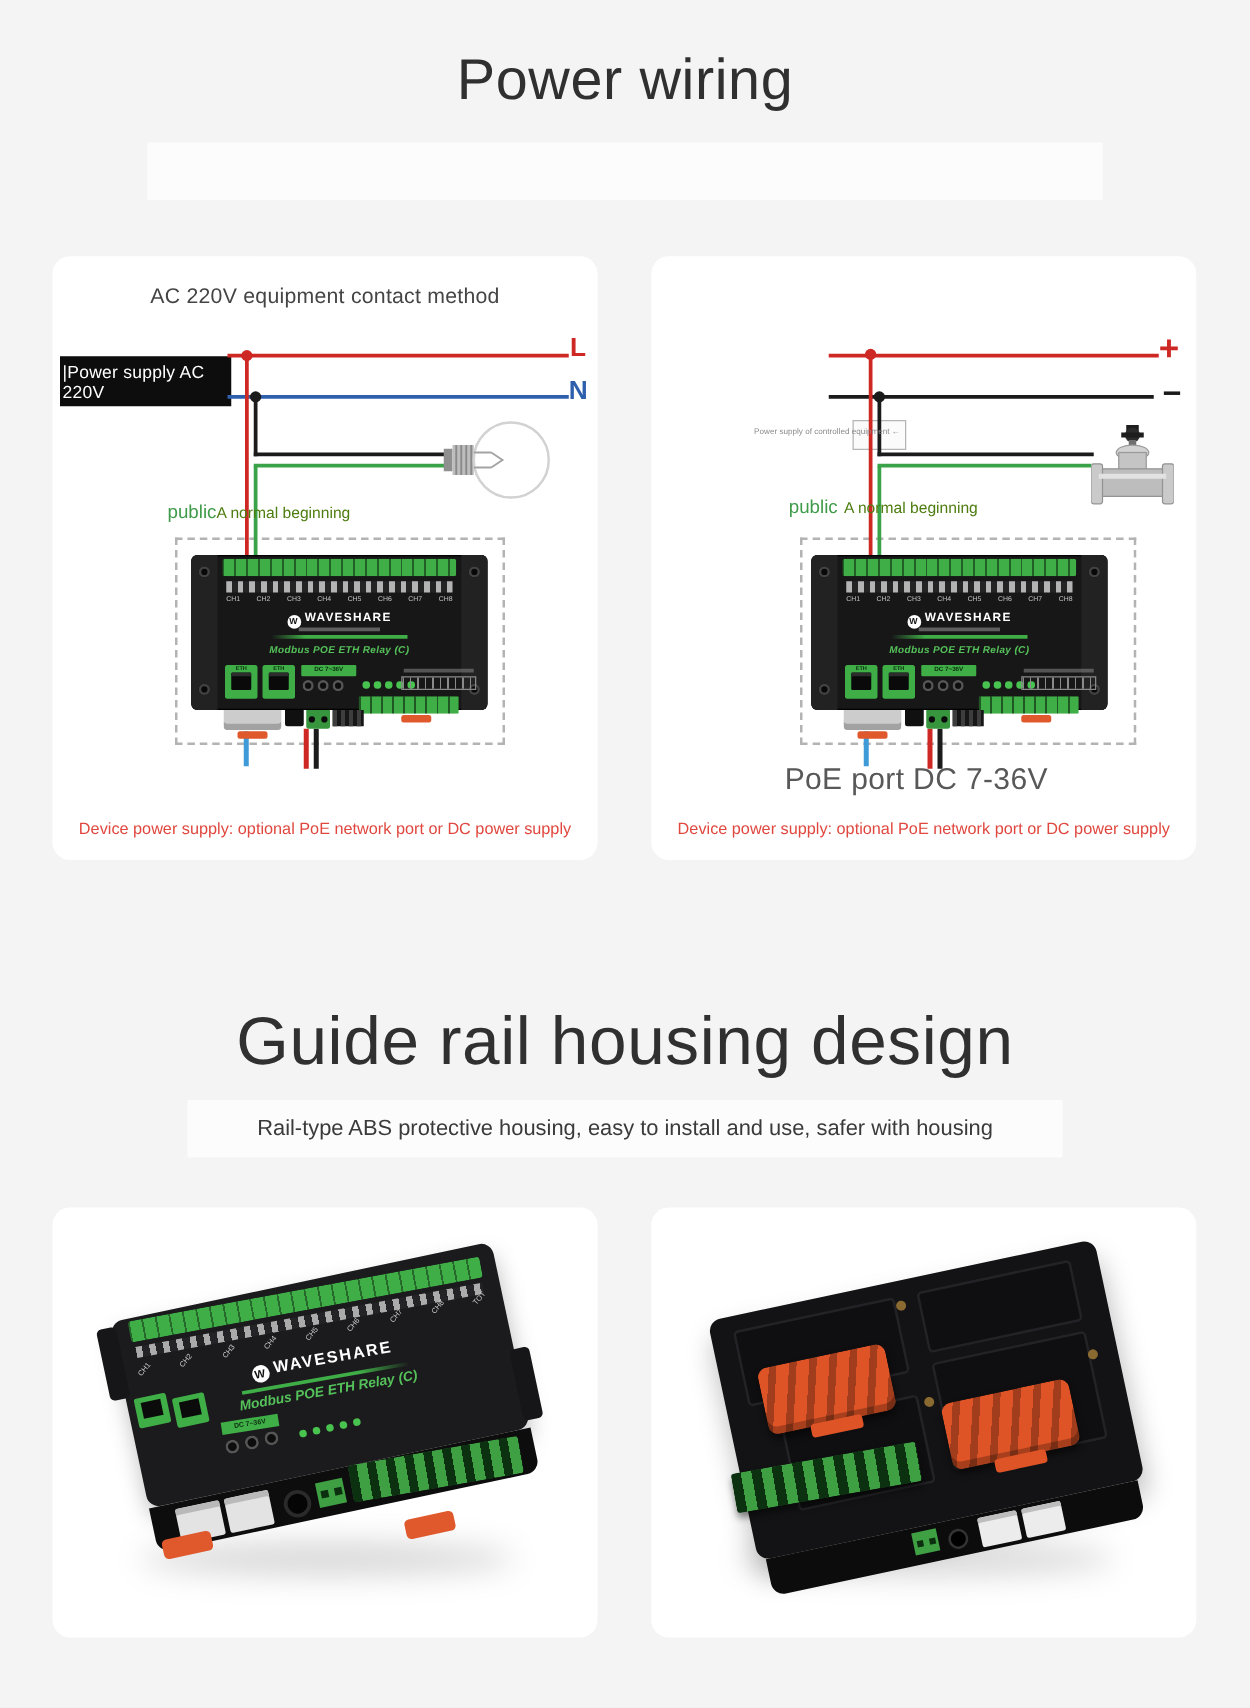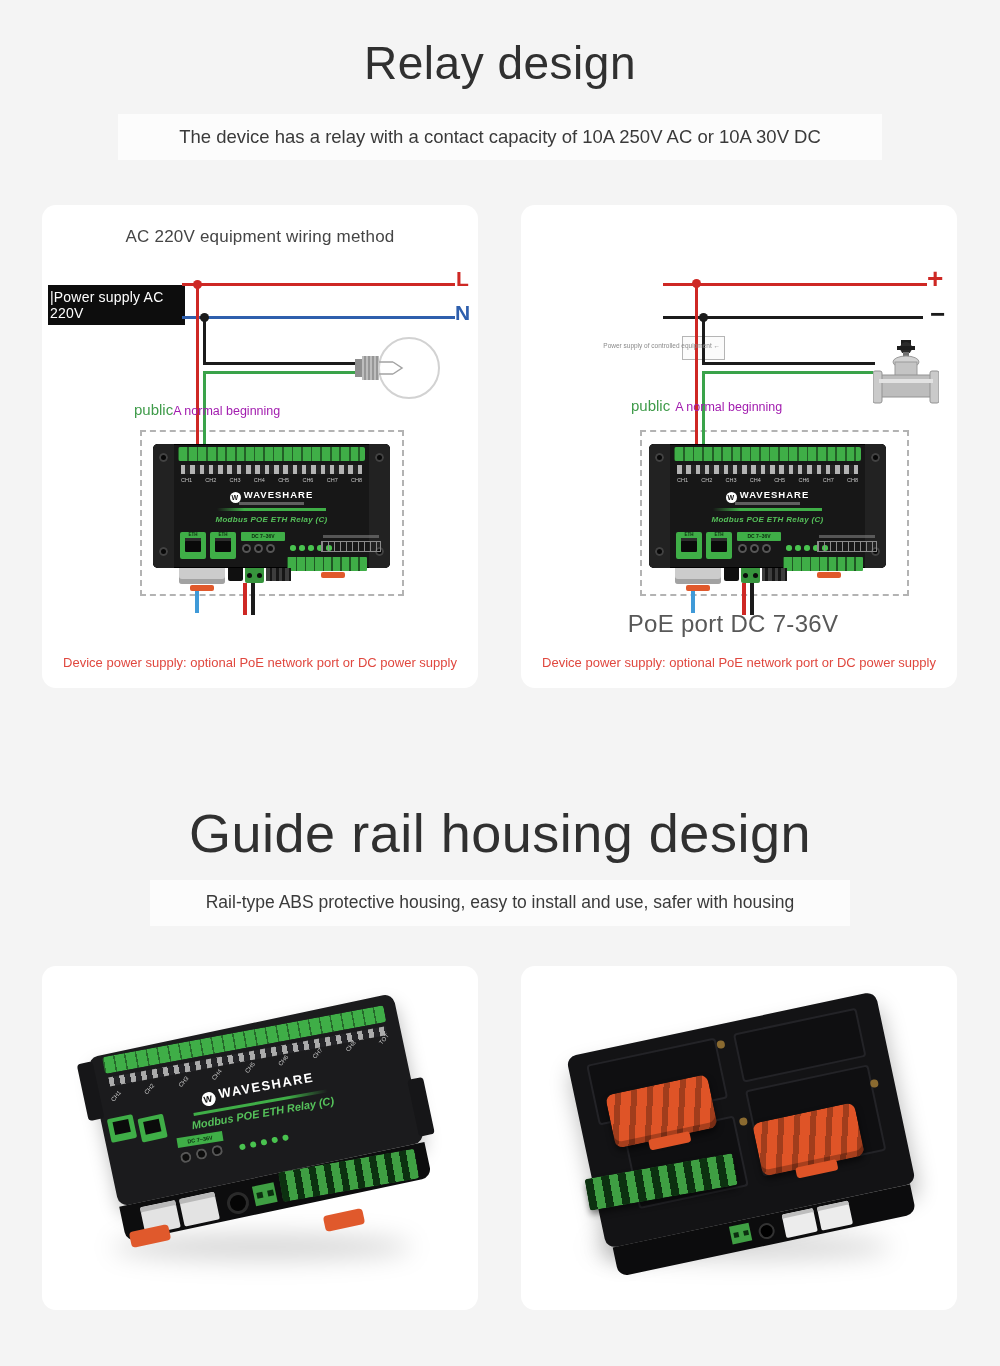--- a/index.html
+++ b/index.html
@@ -24,21 +24,21 @@
 
   .hline{position:absolute;height:3px;z-index:2;}
   .vline{position:absolute;width:3px;z-index:2;}
   .c-red{background:#ce2824;}.c-blue{background:#2e5fad;}.c-green{background:#3aa34a;}.c-black{background:#1b1b1b;}
   .dot{position:absolute;width:9px;height:9px;border-radius:50%;z-index:2;}
   .wlab{position:absolute;font-weight:bold;z-index:2;}
   .powerbox{position:absolute;background:#0d0d0d;color:#fff;font-size:14px;font-weight:500;
             display:flex;align-items:center;z-index:2;letter-spacing:.2px;}
   .dashedbox{position:absolute;border:2px dashed #b3b3b3;z-index:1;}
   .publicl{position:absolute;z-index:3;font-size:15px;color:#3f9b4a;font-weight:500;white-space:nowrap;}
-  .publicl .norm{font-size:12.5px;color:#a21caf;font-weight:400;}
+  .publicl .norm{font-size:12.5px;color:#4d7c0f;font-weight:400;}
   .ctrlbox{position:absolute;border:1.5px solid #b5b5b5;background:#fbfbfb;z-index:1;}
   .ctrltext{position:absolute;z-index:3;font-size:6.5px;color:#8a8a8a;text-align:right;}
   .poelab{position:absolute;font-size:24px;color:#585858;text-align:center;letter-spacing:.3px;z-index:3;}
   .caption{position:absolute;left:0;right:0;text-align:center;font-size:13px;color:#e0483f;z-index:3;}
   .powire{position:absolute;width:4px;z-index:3;}
   .p-blue{background:#3f9ad8;}
   .bulb,.valve{position:absolute;z-index:2;}
 
   
   .device{position:absolute;width:237px;height:124px;background:#171717;border-radius:5px;z-index:4;
@@ -168,25 +168,24 @@
      box-shadow:inset 0 4px 0 #bdbdbd;}
   .rj2-a{left:172px;}.rj2-b{left:208px;}
 </style>
 </head>
 <body>
 
 <div class="page">
   <div class="band b1"></div>
   <div class="band b2"></div>
 
-  <h1 class="h-title t1">Relay design</h1>
-  <p class="h-sub s1">The device has a relay with a contact capacity of 10A 250V AC or 10A 30V DC</p>
+  <h1 class="h-title t1">Power wiring</h1>
 
   <section class="card card-ac">
-    <h2>AC 220V equipment wiring method</h2>
+    <h2>AC 220V equipment contact method</h2>
 
     <div class="powerbox" style="left:6px;top:80px;width:135px;height:40px;padding-left:2px;">|Power supply AC 220V</div>
 
     <div class="hline c-red" style="left:140px;top:78px;width:273px;"></div>
     <span class="wlab" style="left:414px;top:62px;font-size:21px;color:#ce2824;">L</span>
     <div class="hline c-blue" style="left:140px;top:111px;width:273px;"></div>
     <span class="wlab" style="left:413px;top:96px;font-size:21px;color:#2e5fad;">N</span>
 
     <div class="dot c-red" style="left:151px;top:75px;"></div>
     <div class="vline c-red" style="left:154px;top:80px;height:160px;"></div>

